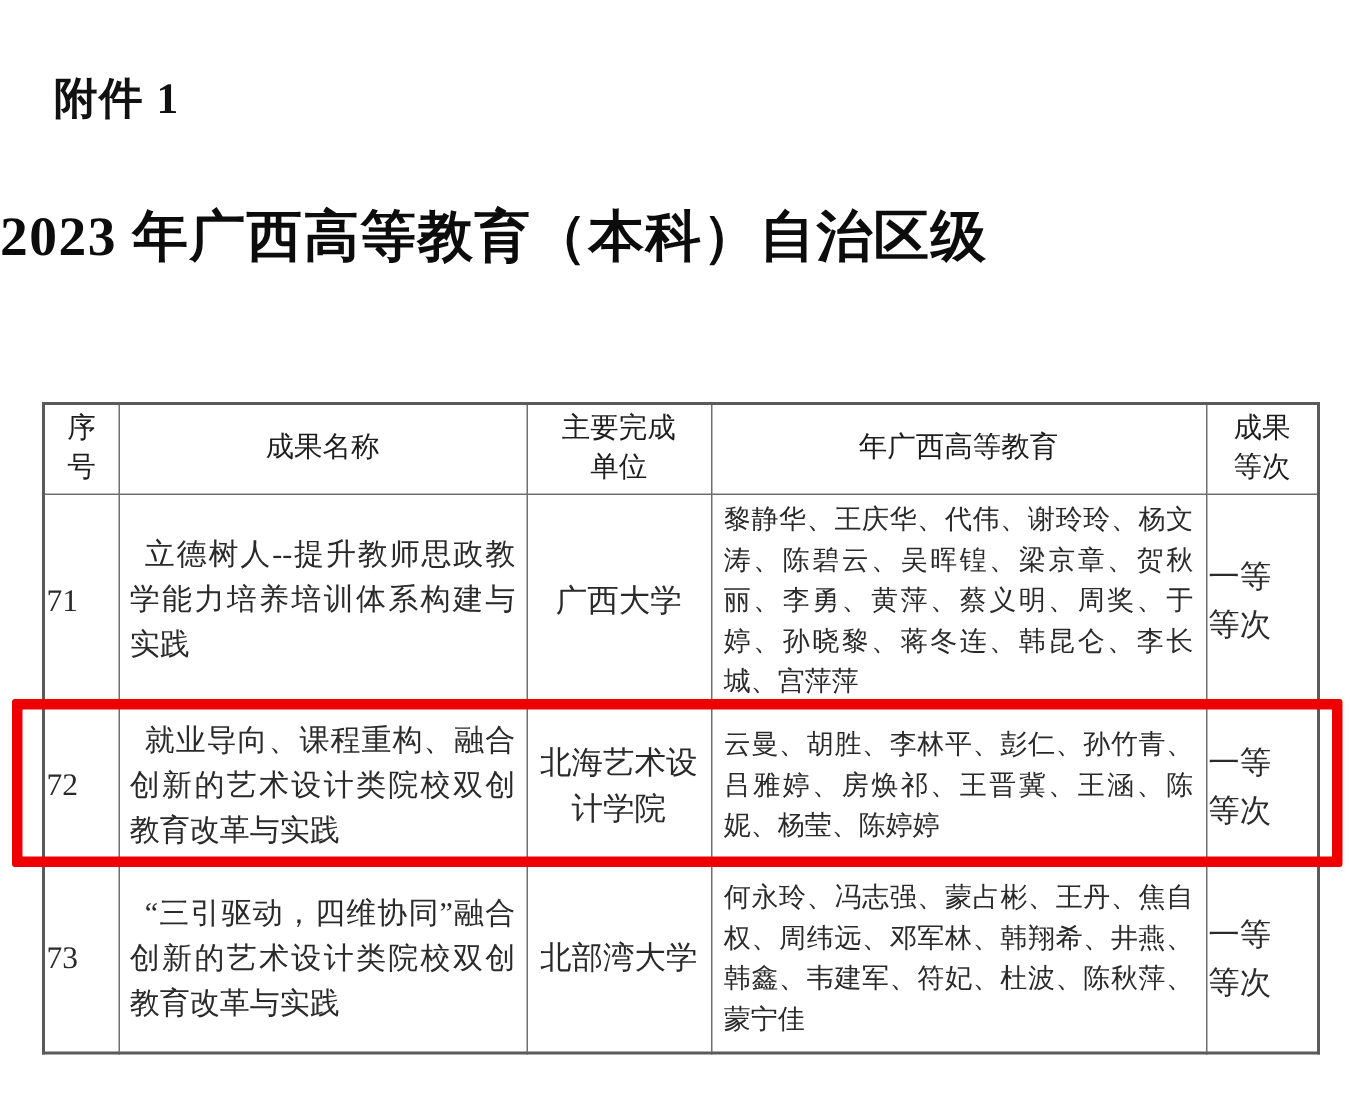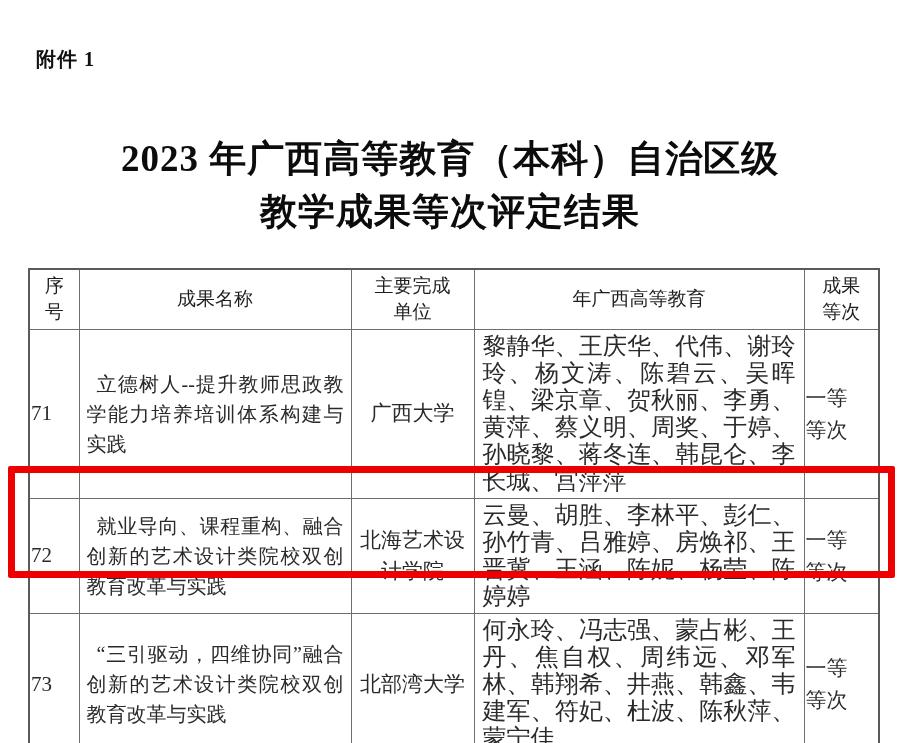--- a/index.html
+++ b/index.html
@@ -7,31 +7,31 @@
     position:relative;
     width:900px; height:743px;
     background:#ffffff;
     overflow:hidden;
     font-family:"Liberation Serif","DejaVu Serif",serif;
     color:#262626;
   }
   .attachment {
     position:absolute;
     left:36px; top:46px;
-    font-size:20px;
+    font-size:29px;
     font-weight:600;
     color:#111;
     letter-spacing:1px;
     text-align:center;
   }
   .doc-title {
     position:absolute;
     left:0; right:0; top:132px;
     margin:0;
-    text-align:center;
+    text-align:left;
     font-size:37px;
     line-height:53px;
     font-weight:700;
     color:#0c0c0c;
     letter-spacing:1px;
   }
   .doc-title span { display:block; }
 
   table.results {
     position:absolute;
@@ -76,21 +76,21 @@
   }
   td.col-unit {
     text-align:center;
     padding:2px 8px;
     font-size:21px;
     line-height:31px;
   }
   td.col-people {
     text-align:justify;
     padding:3px 8px;
-    font-size:24px;
+    font-size:18px;
     line-height:27px;
     margin-top:28px;
   }
   td.col-level {
     text-align:left;
     white-space:pre-line;
     font-size:21px;
     line-height:32px;
   }
   .highlight-box {
@@ -105,21 +105,20 @@
 </style>
 </head>
 <body>
 
 <div class="page">
 
   <div class="attachment">附件 1</div>
 
   <h1 class="doc-title">
     <span>2023 年广西高等教育（本科）自治区级</span>
-    <span>教学成果等次评定结果</span>
   </h1>
 
   <table class="results">
     <colgroup>
       <col style="width:50px">
       <col style="width:272px">
       <col style="width:123px">
       <col style="width:330px">
       <col style="width:75px">
     </colgroup>

